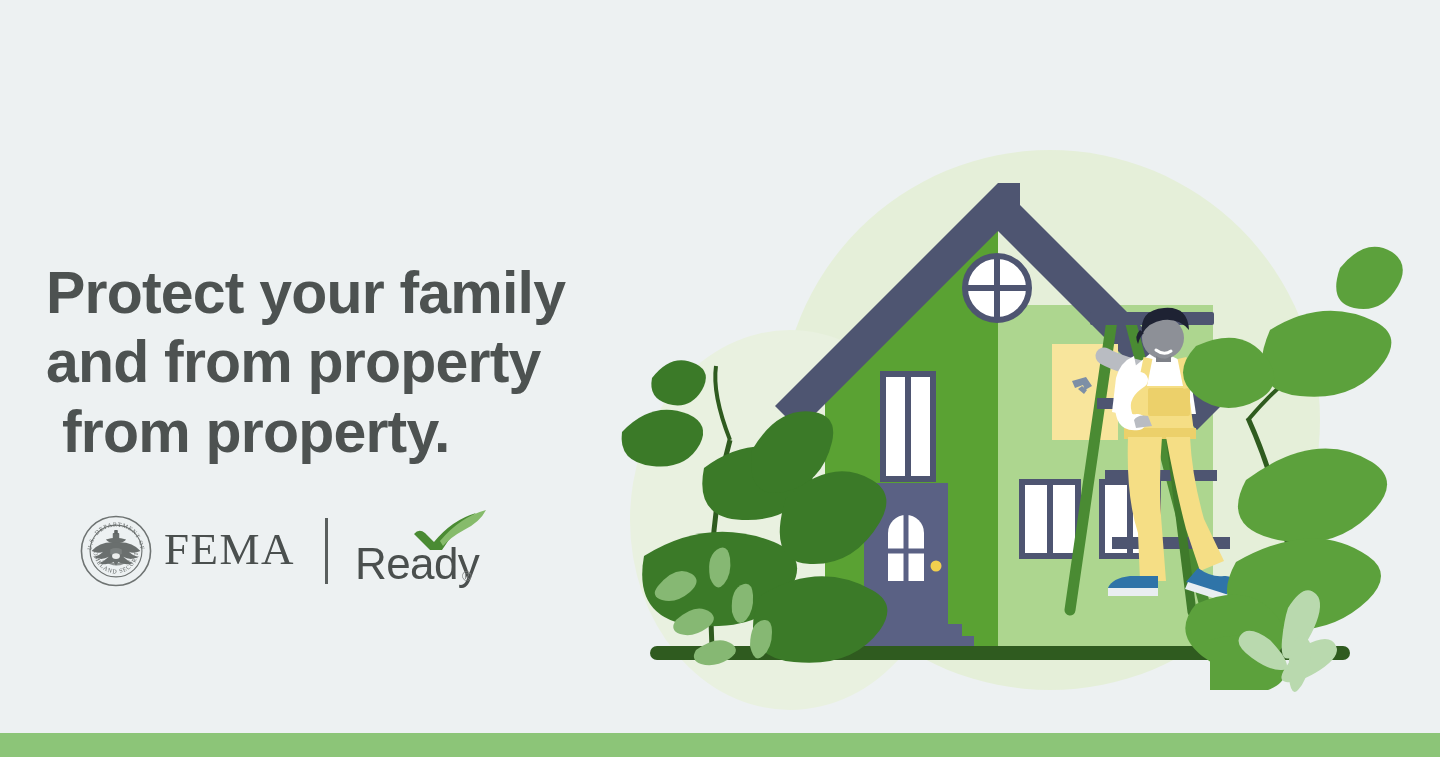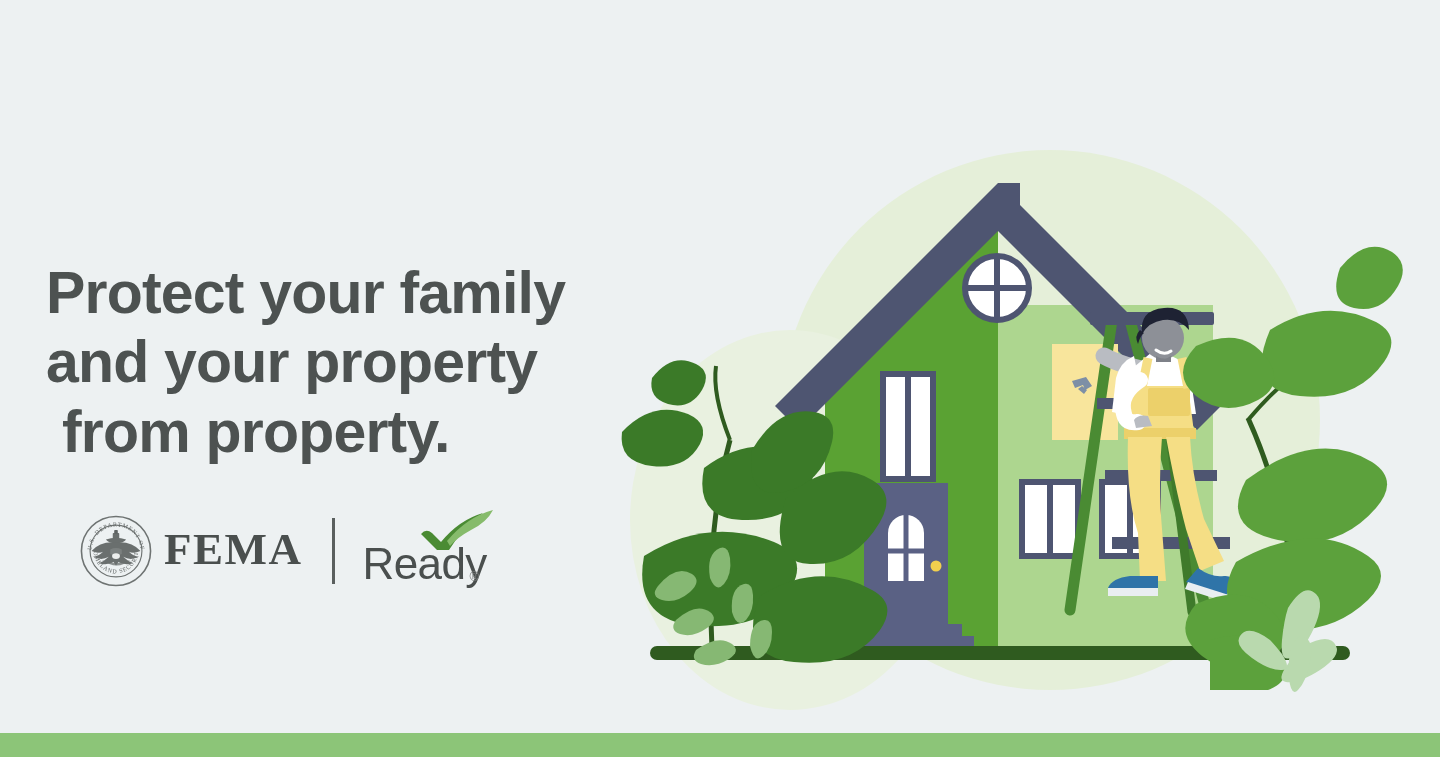--- a/index.html
+++ b/index.html
@@ -58,21 +58,21 @@
     align-items: center;
   }
   #dhs-seal {
     width: 72px;
     height: 72px;
     flex: 0 0 auto;
   }
   #fema-wordmark {
     font-family: "Liberation Serif", serif;
     font-size: 45px;
-    font-weight: bold;
+    font-weight: normal;
     color: #4a4f4e;
     letter-spacing: 1.5px;
     margin-left: 12px;
     line-height: 1;
     padding-bottom: 4px;
   }
   #logo-divider {
     width: 3px;
     height: 66px;
     background: #5a5f5e;
@@ -280,21 +280,21 @@
           <path d="M670 640 q-22 -16 -30 -4 q-6 9 12 22 q18 13 30 12 q10 0 0 -16 q-8 -10 -12 -14 Z"></path>
           <path d="M690 652 q6 -20 16 -14 q8 5 4 24 q-4 20 -12 28 q-7 7 -9 -12 q-1 -16 1 -26 Z"></path>
         </g>
       </g>
 
     </svg>
   </div>
 
   <h1 id="headline">
     <span class="line l1">Protect your family</span>
-    <span class="line l2">and your property</span>
+    <span class="line l2">and from property</span>
     <span class="line l3">from property.</span>
   </h1>
 
   <div id="logo-lockup">
 
     <svg id="dhs-seal" viewBox="0 0 100 100" xmlns="http://www.w3.org/2000/svg">
       <defs>
         <path id="arc-top" d="M 16,50 A 34,34 0 0 1 84,50"></path>
         <path id="arc-bot" d="M 19,50 A 31,31 0 0 0 81,50"></path>
       </defs>

